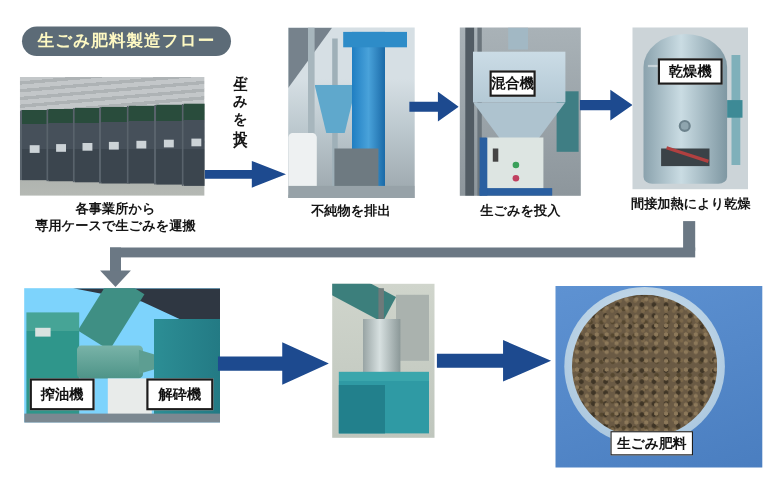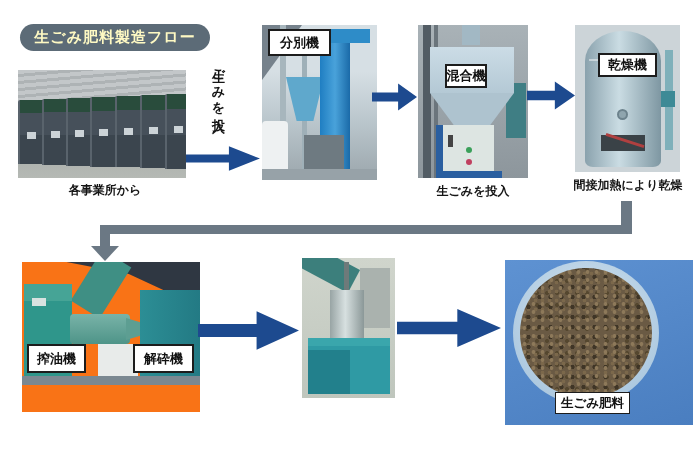--- a/index.html
+++ b/index.html
@@ -118,21 +118,21 @@
     border-radius:38px 38px 8px 8px / 30px 30px 6px 6px;
     background:linear-gradient(90deg,#8aa2ad,#cadce3 45%,#7e97a2);}
   .p4 .seam{position:absolute;left:14px;top:34px;width:68px;height:2px;background:rgba(255,255,255,.45);}
   .p4 .port{position:absolute;left:42px;top:84px;width:11px;height:11px;border-radius:50%;
     background:#8fa5ae;border:2px solid #6c828c;box-sizing:border-box;}
   .p4 .slot{position:absolute;left:26px;top:110px;width:44px;height:16px;background:#3a4247;}
   .p4 .handle{position:absolute;left:30px;top:114px;width:40px;height:3px;background:#b04040;transform:rotate(18deg);}
   .p4 .mlabel{left:23px;top:28px;width:59px;height:24px;}
 
   
-  .p5{left:22px;top:262px;width:178px;height:150px;background:#f97316;}
+  .p5{left:22px;top:262px;width:178px;height:122px;background:#7dd3fc;}
   .p5 .ceiling{position:absolute;left:0;top:0;width:100%;height:60px;background:#2f3742;
     clip-path:polygon(25% 0,100% 0,100% 75%,60% 20%);}
   .p5 .chute{position:absolute;left:62px;top:-8px;width:34px;height:60px;background:#3f8f84;transform:rotate(32deg);}
   .p5 .cab-l{position:absolute;left:2px;top:22px;width:48px;height:95px;
     background:linear-gradient(180deg,#46a496 0 18%,#2f968b 18% 100%);}
   .p5 .cab-l::after{content:'';position:absolute;left:8px;top:14px;width:14px;height:8px;background:#d8e2e0;}
   .p5 .press{position:absolute;left:48px;top:52px;width:60px;height:30px;
     background:linear-gradient(180deg,#79b3a8,#4e9488);border-radius:4px;}
   .p5 .cone{position:absolute;left:104px;top:56px;width:26px;height:22px;background:#5d9e92;
     clip-path:polygon(0 0,100% 35%,100% 65%,0 100%);}
@@ -191,39 +191,40 @@
     <div class="bin"></div>
     <div class="bin"></div>
     <div class="bin"></div>
     <div class="bin"></div>
     <div class="bin"></div>
     <div class="bin"></div>
     <div class="bin"></div>
   </div>
   <div class="caption cap1">
     <div>各事業所から</div>
+    <div>専用ケースで生ごみを運搬</div>
   </div>
 
   <div class="vtext">生ごみを投入</div>
   <svg class="arrow" style="left:186px;top:145px;width:74px;height:27px;" viewBox="0 0 100 40" preserveAspectRatio="none">
     <polygon points="0,14 58,14 58,2 100,20 58,38 58,26 0,26"></polygon>
   </svg>
 
   <div class="photo p2">
     <div class="corner"></div>
     <div class="pole"></div>
     <div class="pole2"></div>
     <div class="hopper"></div>
     <div class="column"></div>
     <div class="crossbar"></div>
     <div class="bucket"></div>
     <div class="cabinet"></div>
     <div class="floor"></div>
-    <div class="mlabel">分別機</div>
-  </div>
+  </div>
+  <div class="caption cap2">不純物を排出</div>
 
   <svg class="arrow" style="left:372px;top:82px;width:45px;height:30px;" viewBox="0 0 100 40" preserveAspectRatio="none">
     <polygon points="0,14 58,14 58,2 100,20 58,38 58,26 0,26"></polygon>
   </svg>
 
   <div class="photo p3">
     <div class="pipe"></div>
     <div class="pipe2"></div>
     <div class="teal"></div>
     <div class="duct"></div>

